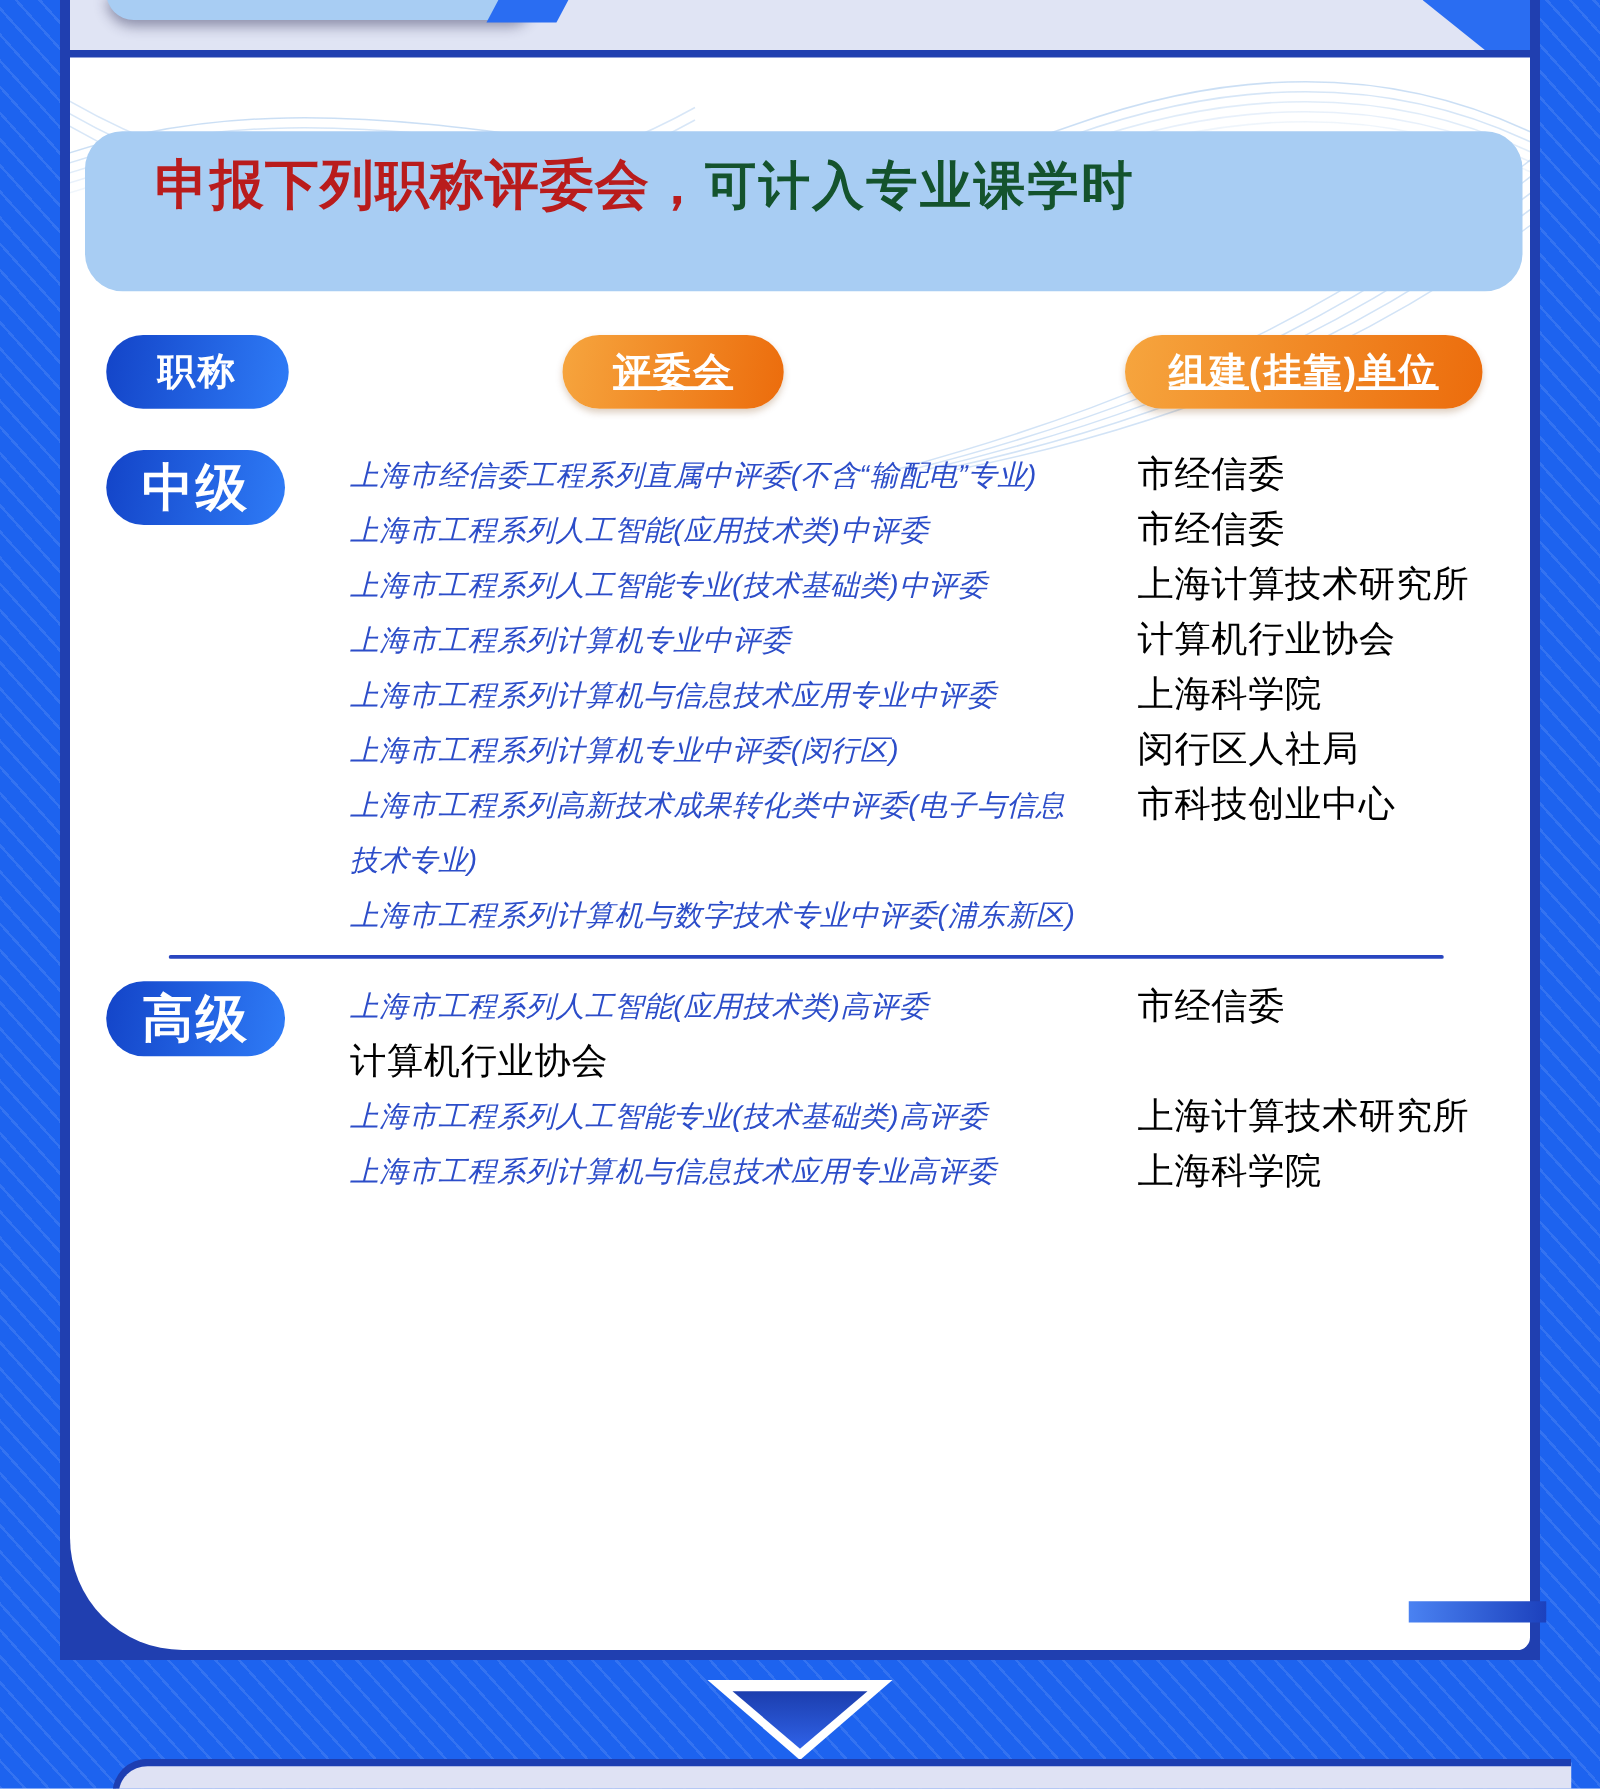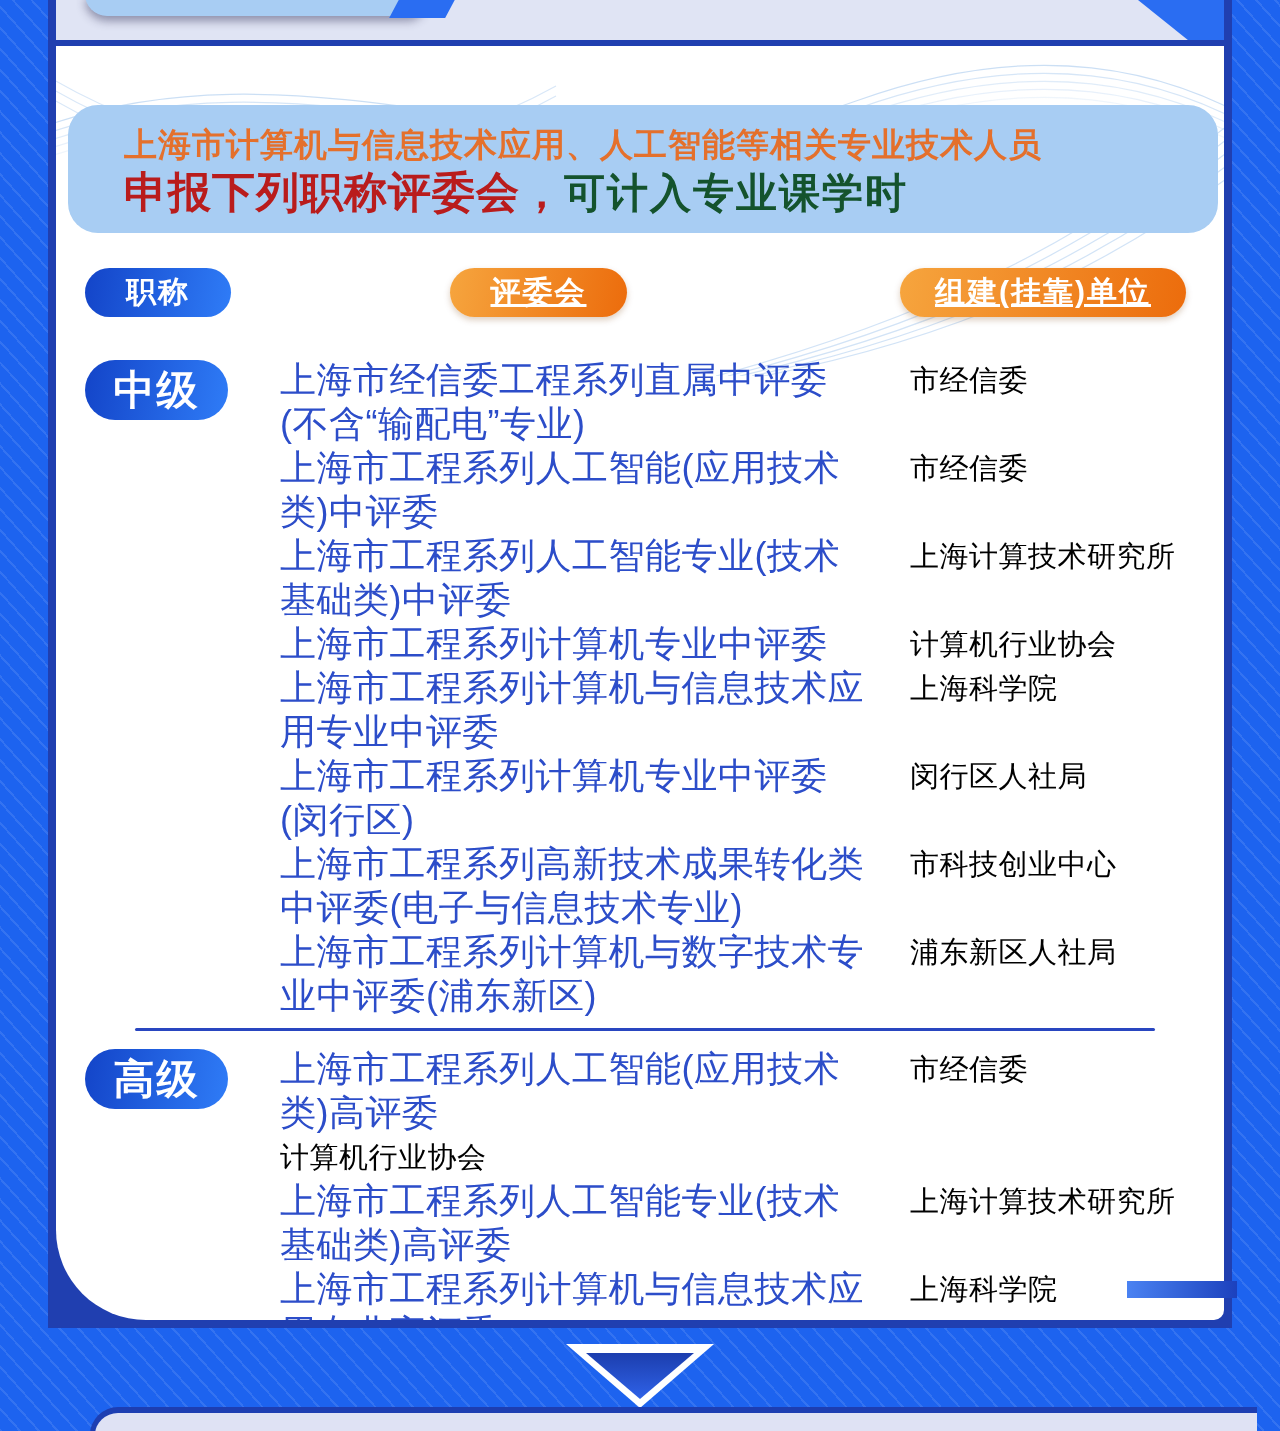--- a/index.html
+++ b/index.html
@@ -55,21 +55,21 @@
   .head-line1 {
     color:#e4702c; font-size:33px; font-weight:700; letter-spacing:1px;
     line-height:44px; white-space:nowrap;
   }
   .head-line2 { line-height:50px; white-space:nowrap; }
   .head-line2 .prefix { color:#b91c1c; font-size:43px; font-weight:700; letter-spacing:1px; }
   .head-line2 .highlight { color:#14532d; font-size:41px; font-weight:800; letter-spacing:2px; }
 
   
   .pill {
-    position:absolute; top:222px; height:49px; border-radius:30px;
+    position:absolute; top:222px; height:59px; border-radius:30px;
     display:flex; align-items:center; justify-content:center;
     color:#ffffff; font-weight:700; font-size:30px; letter-spacing:2px;
   }
   .pill-blue   { background:linear-gradient(100deg,#1344c8,#2f7cf7); }
   .pill-orange { background:linear-gradient(100deg,#f6a53e,#ec6c0c); box-shadow:0 3px 6px rgba(120,60,0,.25);text-decoration:underline; }
   .pill-title     { left:29px;  width:146px; }
   .pill-committee { left:394px; width:177px; }
   .pill-unit      { left:844px; width:286px; }
 
   
@@ -78,22 +78,23 @@
   .level-pill {
     position:absolute; left:29px; top:2px; width:143px; height:60px;
     border-radius:30px; background:linear-gradient(100deg,#1344c8,#2f7cf7);
     display:flex; align-items:center; justify-content:center;
     color:#fff; font-size:41px; font-weight:700; letter-spacing:2px;
   }
   .rows { margin-left:224px; width:930px; }
   .row { display:flex; }
   .committee {
     width:630px; padding-right:45px; box-sizing:border-box;
-    font-size:36px; line-height:44px; color:#2c4dc9; font-weight:500;
+    font-size:23px; line-height:44px; color:#2c4dc9; font-weight:500;
     letter-spacing:0.5px;
+    font-style:italic;
   }
   .unit {
     flex:1; font-size:29px; line-height:44px; color:#000000; font-weight:500;
     letter-spacing:0.5px;
   }
   .divider {
     height:3px; background:#2946c0; width:1020px;
     margin:10px 0 16px 79px; border-radius:2px;
   }
 
@@ -146,21 +147,20 @@
           </g>
           <g opacity="0.30">
             <path d="M -40 10 C 120 120, 320 140, 500 40"></path>
             <path d="M -40 20 C 120 130, 320 150, 500 50"></path>
             <path d="M -40 30 C 120 140, 320 160, 500 60"></path>
           </g>
         </g>
       </svg>
 
       <div class="head-panel">
-        <div class="head-line1">上海市计算机与信息技术应用、人工智能等相关专业技术人员</div>
         <div class="head-line2">
           <span class="prefix">申报下列职称评委会，</span><span class="highlight">可计入专业课学时</span>
         </div>
       </div>
 
       <div class="pill pill-blue pill-title">职称</div>
       <div class="pill pill-orange pill-committee">评委会</div>
       <div class="pill pill-orange pill-unit">组建(挂靠)单位</div>
 
       <div class="table">
@@ -197,21 +197,20 @@
     <div class="unit">闵行区人社局</div>
   </div>
 
   <div class="row">
     <div class="committee">上海市工程系列高新技术成果转化类中评委(电子与信息技术专业)</div>
     <div class="unit">市科技创业中心</div>
   </div>
 
   <div class="row">
     <div class="committee">上海市工程系列计算机与数字技术专业中评委(浦东新区)</div>
-    <div class="unit">浦东新区人社局</div>
   </div>
 </div>
         </div>
         <div class="divider"></div>
         <div class="section">
           <div class="level-pill">高级</div>
           <div class="rows">
   <div class="row">
     <div class="committee">上海市工程系列人工智能(应用技术类)高评委</div>
     <div class="unit">市经信委</div>

